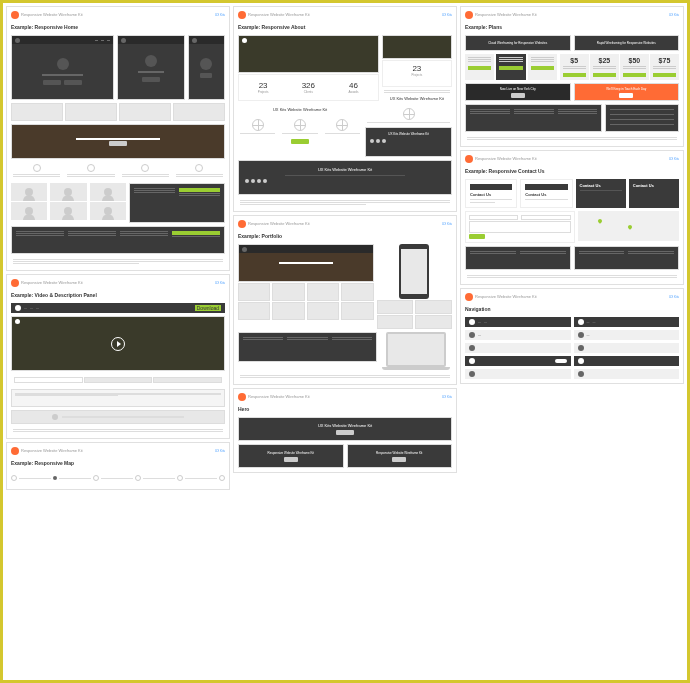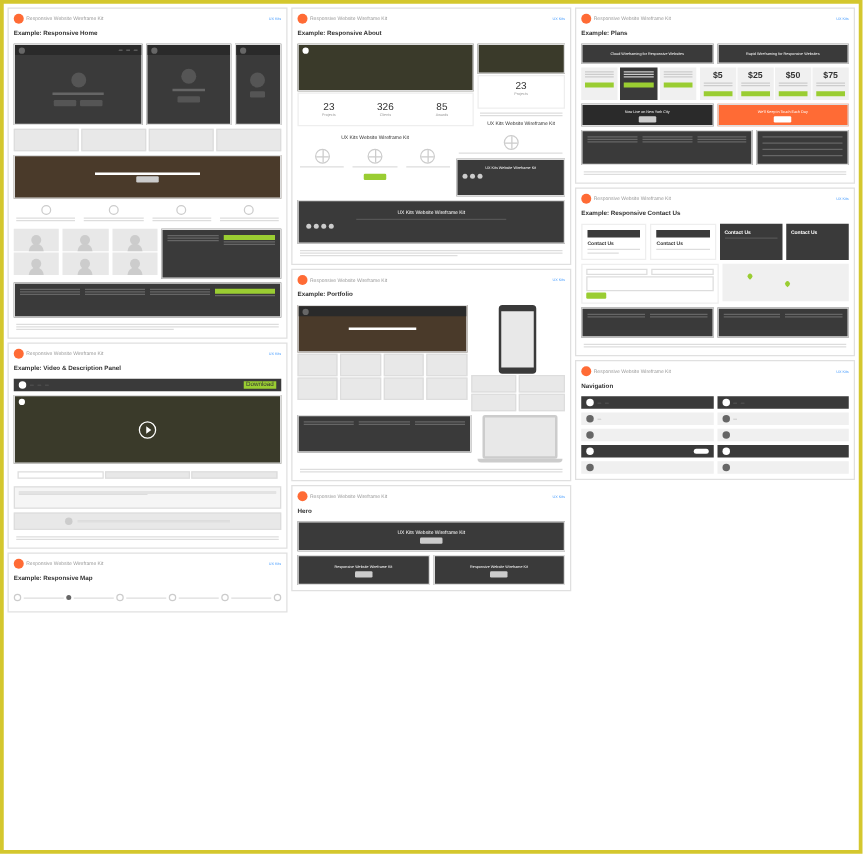--- a/index.html
+++ b/index.html
@@ -324,21 +324,21 @@
       <div class="row" style="background:#fff;border:1px solid #eee;padding:3px">
         <div class="num-block">
                 <div class="num">23</div>
                 <div class="sub">Projects</div>
               </div>
         <div class="num-block">
                 <div class="num">326</div>
                 <div class="sub">Clients</div>
               </div>
         <div class="num-block">
-                <div class="num">85</div>
+                <div class="num">46</div>
                 <div class="sub">Awards</div>
               </div>
       </div>
     </div>
     <div class="stacked" style="flex:1">
       <div class="block photo-hero" style="height:24px;background:#3a3a2a"></div>
       <div class="num-block" style="border:1px solid #eee">
               <div class="num">23</div>
               <div class="sub">Projects</div>
             </div>

